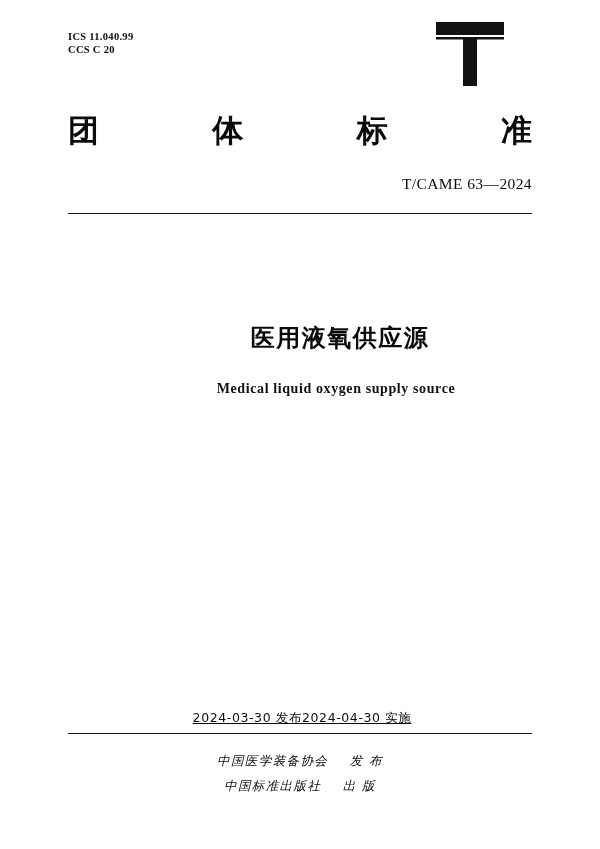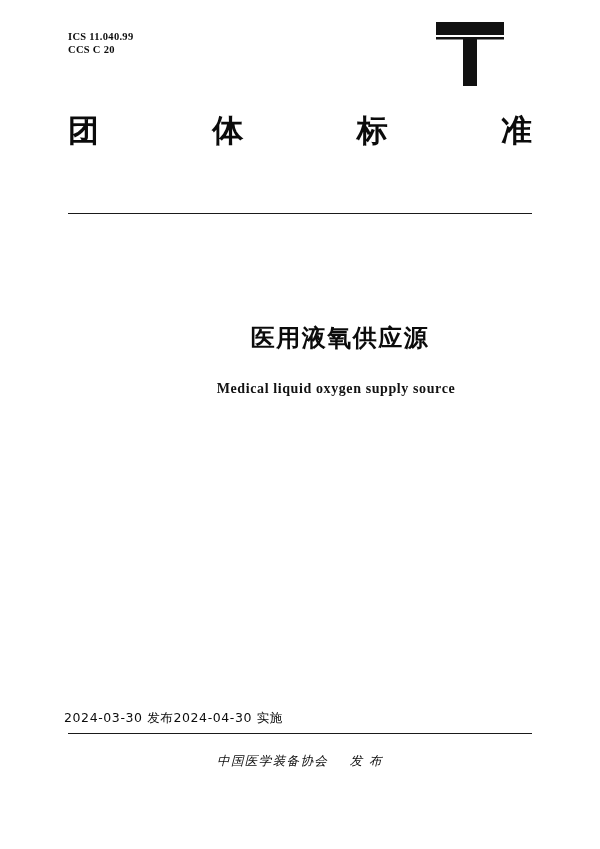--- a/index.html
+++ b/index.html
@@ -108,29 +108,30 @@
     font-weight: bold;
     font-size: 14px;
     letter-spacing: 0.6px;
     color: #121212;
     padding-left: 36px;
   }
 
   
   .date-row {
     position: absolute;
-    left: 64px;
+    left: 70px;
     top: 710px;
     width: 464px;
     display: flex;
-    justify-content: flex-start;
+    justify-content: center;
     font-family: "DejaVu Sans", sans-serif;
     font-size: 12.5px;
     letter-spacing: 0.6px;
     color: #0d0d0d;
+    text-decoration: underline;
   }
 
   
   .rule-bottom {
     position: absolute;
     left: 68px;
     top: 733px;
     width: 464px;
     height: 1px;
     background: #1a1a1a;
@@ -169,30 +170,32 @@
     </svg>
   </div>
 
   <div class="tuanti">
     <span>团</span>
     <span>体</span>
     <span>标</span>
     <span>准</span>
   </div>
 
+  <div class="std-no">T/CAME 63—2024</div>
 
   <div class="rule-top"></div>
 
   <div class="title-cn">医用液氧供应源</div>
   <div class="title-en">Medical liquid oxygen supply source</div>
 
   <div class="date-row">
     <span>2024-03-30 发布</span>
     <span>2024-04-30 实施</span>
   </div>
 
   <div class="rule-bottom"></div>
 
   <div class="publisher">
     <div class="pl-line">中国医学装备协会    发 布</div>
+    <div class="pl-line">中国标准出版社    出 版</div>
   </div>
 
 </div>
 
 </body></html>

